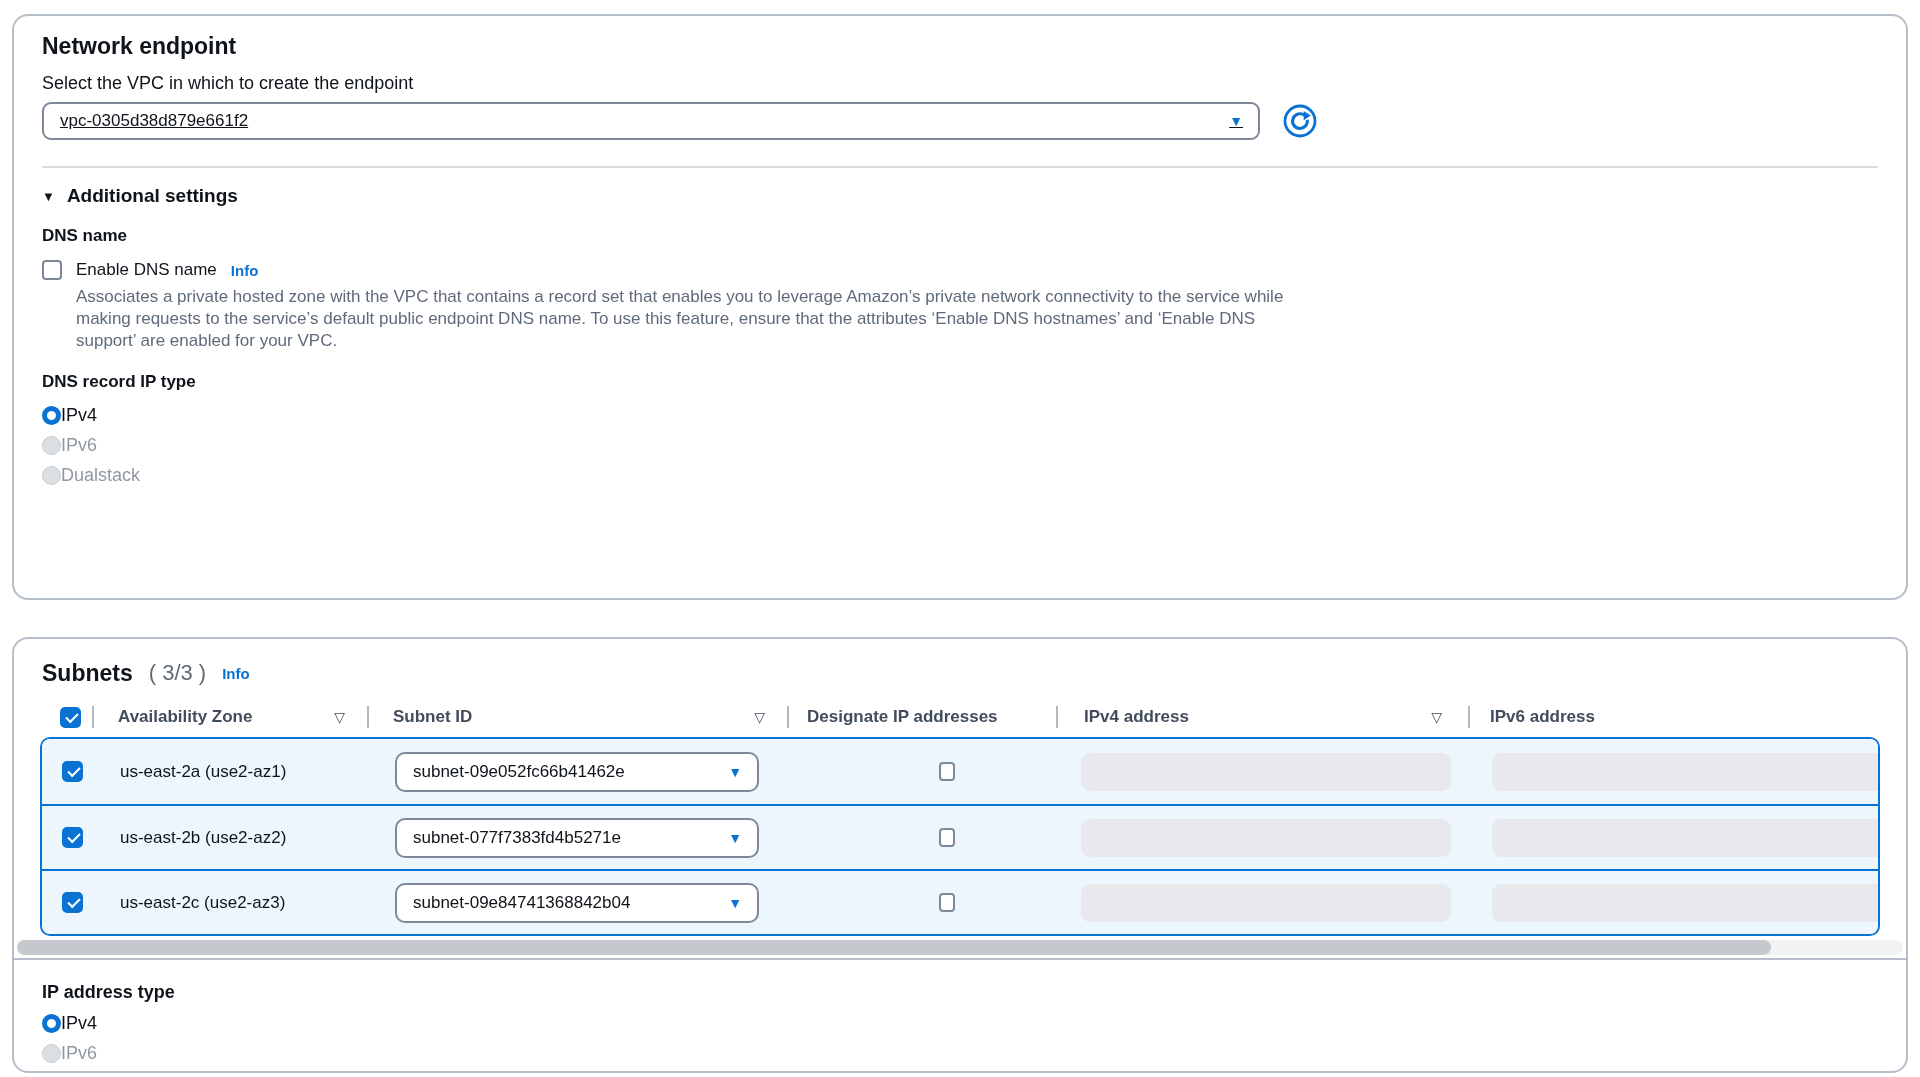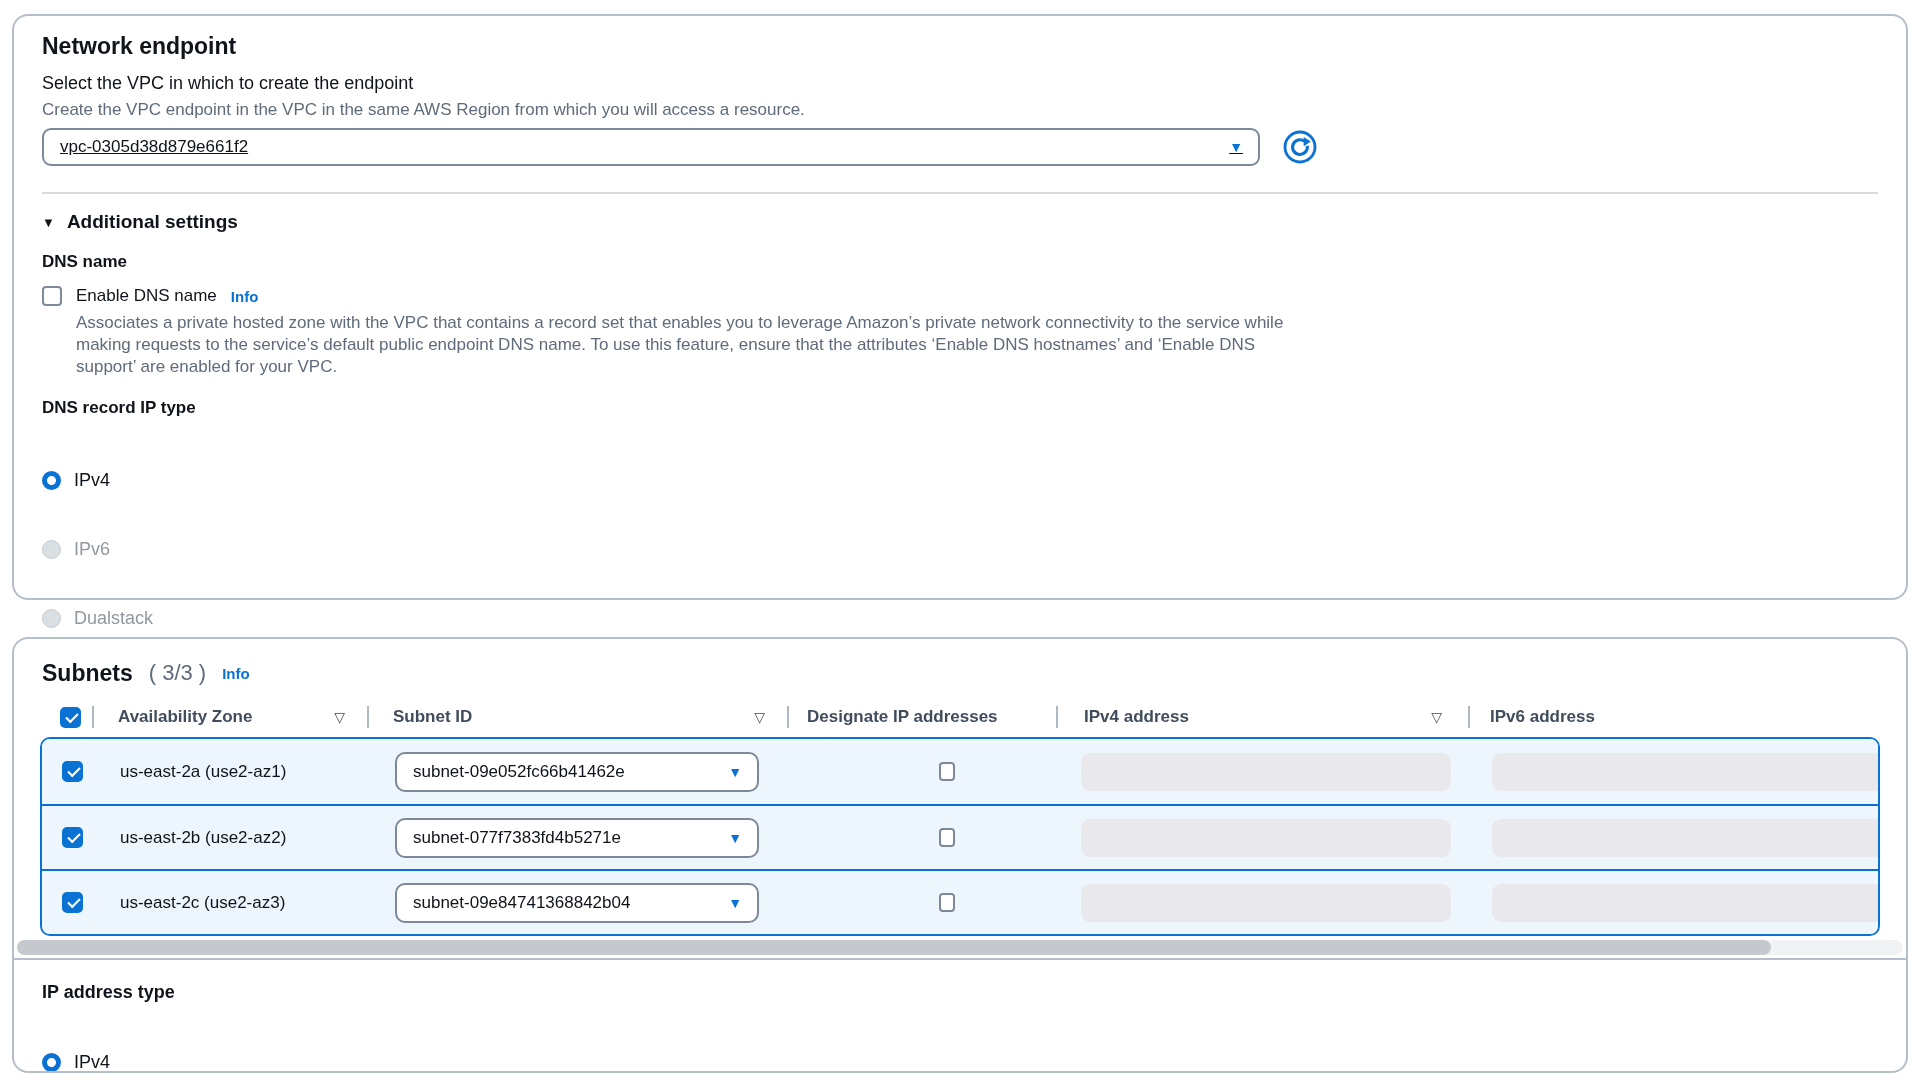--- a/index.html
+++ b/index.html
@@ -60,21 +60,21 @@
   }
   .checkbox.checked{background:var(--accent);border-color:var(--accent);position:relative;}
   .checkbox.checked::after{
     content:"";position:absolute;left:4px;top:4px;width:10px;height:5px;
     border-left:2.6px solid #fff;border-bottom:2.6px solid #fff;transform:rotate(-45deg);
   }
   .info-link{color:var(--accent);font-size:15px;font-weight:700;text-decoration:none;cursor:pointer;}
   .cb-desc{margin:6px 0 0 34px;max-width:1210px;font-size:17px;line-height:22px;color:var(--muted-text);}
 
   .radio-group{margin-top:12px;display:flex;flex-direction:column;gap:8px;}
-  .radio-row{display:flex;align-items:center;gap:13px;height:22px;margin-top:39px;}
+  .radio-row{display:flex;align-items:center;height:22px;}
   .radio{width:19px;height:19px;border-radius:50%;flex:0 0 auto;}
   .radio.sel{background:#fff;border:5.5px solid var(--accent);cursor:pointer;}
   .radio.dis{background:#dadfe4;border:1px solid #c6ccd2;}
   .radio-label{font-size:18px;color:var(--text);}
   .radio-label.dim{color:var(--disabled-text);}
 
   
   .subnets-head{padding:20px 28px 0 28px;display:flex;align-items:center;gap:16px;}
   .subnets-head .counter{font-size:22px;font-weight:400;color:var(--muted-text);}
   .table-wrap{padding:0 26px;}
@@ -110,21 +110,20 @@
   .ip-type-section{padding:22px 28px 0 28px;}
   .ip-type-section .group-label{margin-top:0;font-size:18px;}
 </style>
 </head>
 <body>
 
 <section class="card card1">
   <h1 class="section-title">Network endpoint</h1>
   <div class="subtitle">Select the VPC in which to create the endpoint</div>
 
-  <div class="field-help">Create the VPC endpoint in the VPC in the same AWS Region from which you will access a resource.</div>
 
   <div class="vpc-row">
     <div class="select vpc-select">
       <span>vpc-0305d38d879e661f2</span>
       <span class="caret">▼</span>
     </div>
     <button class="refresh-btn">
       <svg width="34" height="34" viewBox="0 0 24 24">
         <circle cx="12" cy="12" r="10.6" fill="none" stroke="#0972d3" stroke-width="2"></circle>
         <path d="M17.1 11.2 A5.2 5.2 0 1 1 15.2 8.0" fill="none" stroke="#0972d3" stroke-width="2.2"></path>

